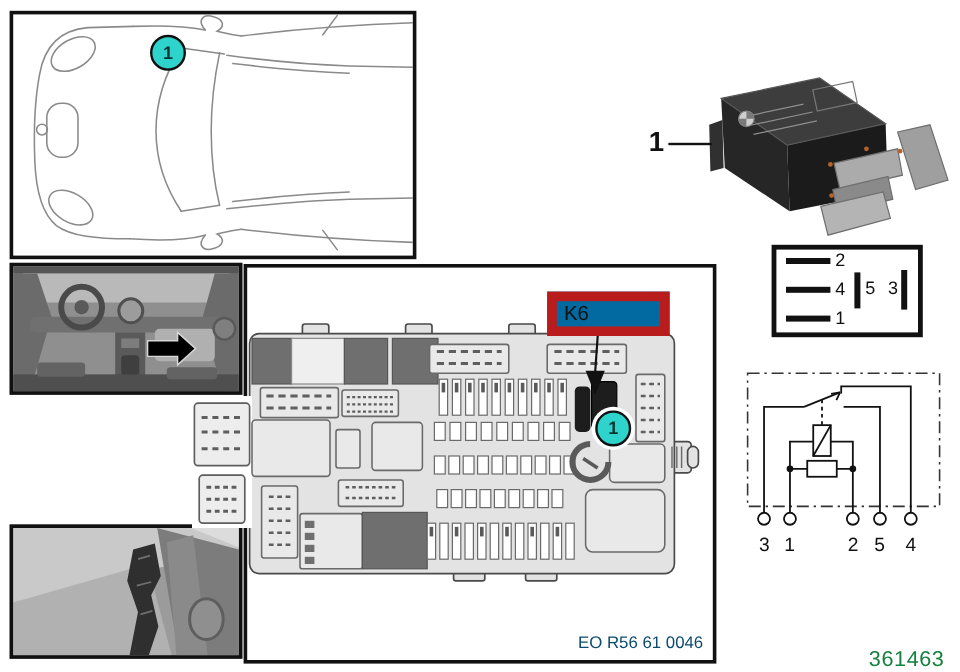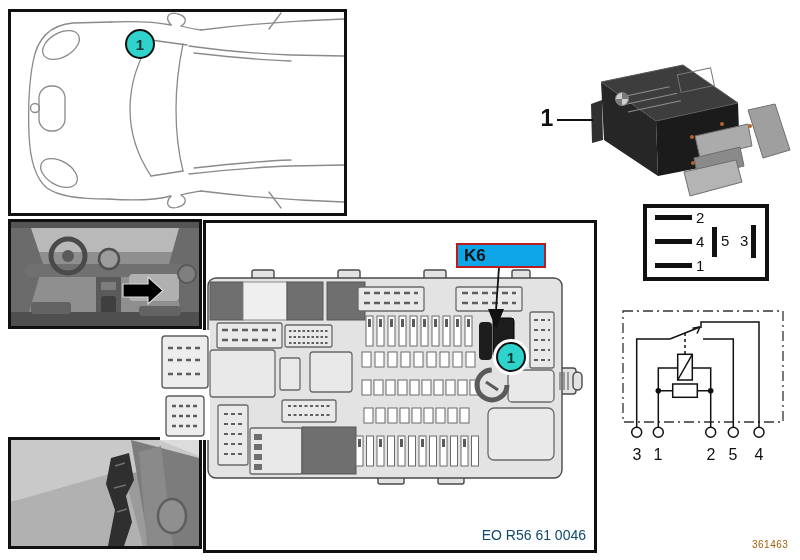--- a/index.html
+++ b/index.html
@@ -10,24 +10,24 @@
   .dash-panel{left:8px;top:219px;width:194px;height:110px;background:#8f8f8f;}
   .door-panel{left:8px;top:437px;width:194px;height:112px;background:#9b9b9b;}
   .main-panel{left:203px;top:220px;width:394px;height:333px;}
   .panel svg{position:absolute;left:0;top:0;display:block;}
   .abs{position:absolute;}
   .marker{position:absolute;z-index:2;width:26px;height:26px;border-radius:50%;
           border:2px solid #111;display:flex;align-items:center;justify-content:center;
           font-weight:bold;font-size:15px;color:#083533;}
   .marker.ringed{box-shadow:0 0 0 3px #fff;}
   .k6-box{position:absolute;z-index:2;left:250px;top:20px;width:80px;height:21px;
-          border:2px solid #b91c1c;background:#0ea5e9;font-weight:bold;font-size:17px;
+          border:8px solid #b91c1c;background:#0369a1;font-weight:normal;font-size:17px;
           line-height:21px;padding-left:6px;}
   .eo-code{position:absolute;z-index:2;right:8px;bottom:7px;font-size:14px;color:#0c4a6e;}
-  .ref-number{position:absolute;left:752px;top:539px;font-size:10px;color:#a16207;letter-spacing:.5px;}
+  .ref-number{position:absolute;left:724px;top:539px;font-size:18px;color:#15803d;letter-spacing:.5px;}
   .relay-pointer-label{position:absolute;left:538px;top:105px;width:18px;text-align:center;
           font-weight:bold;font-size:23px;}
   .relay-pointer-line{position:absolute;left:557px;top:119px;width:36px;height:0;border-top:2px solid #111;}
   
   .pin-box{position:absolute;left:643px;top:204px;width:126px;height:77px;
            border:4px solid #111;box-sizing:border-box;background:#fff;}
   .pin-bar{position:absolute;background:#111;}
   .pin-label{position:absolute;font-size:15px;line-height:15px;color:#111;}
   
   .schematic{position:absolute;left:615px;top:306px;width:185px;height:160px;}

